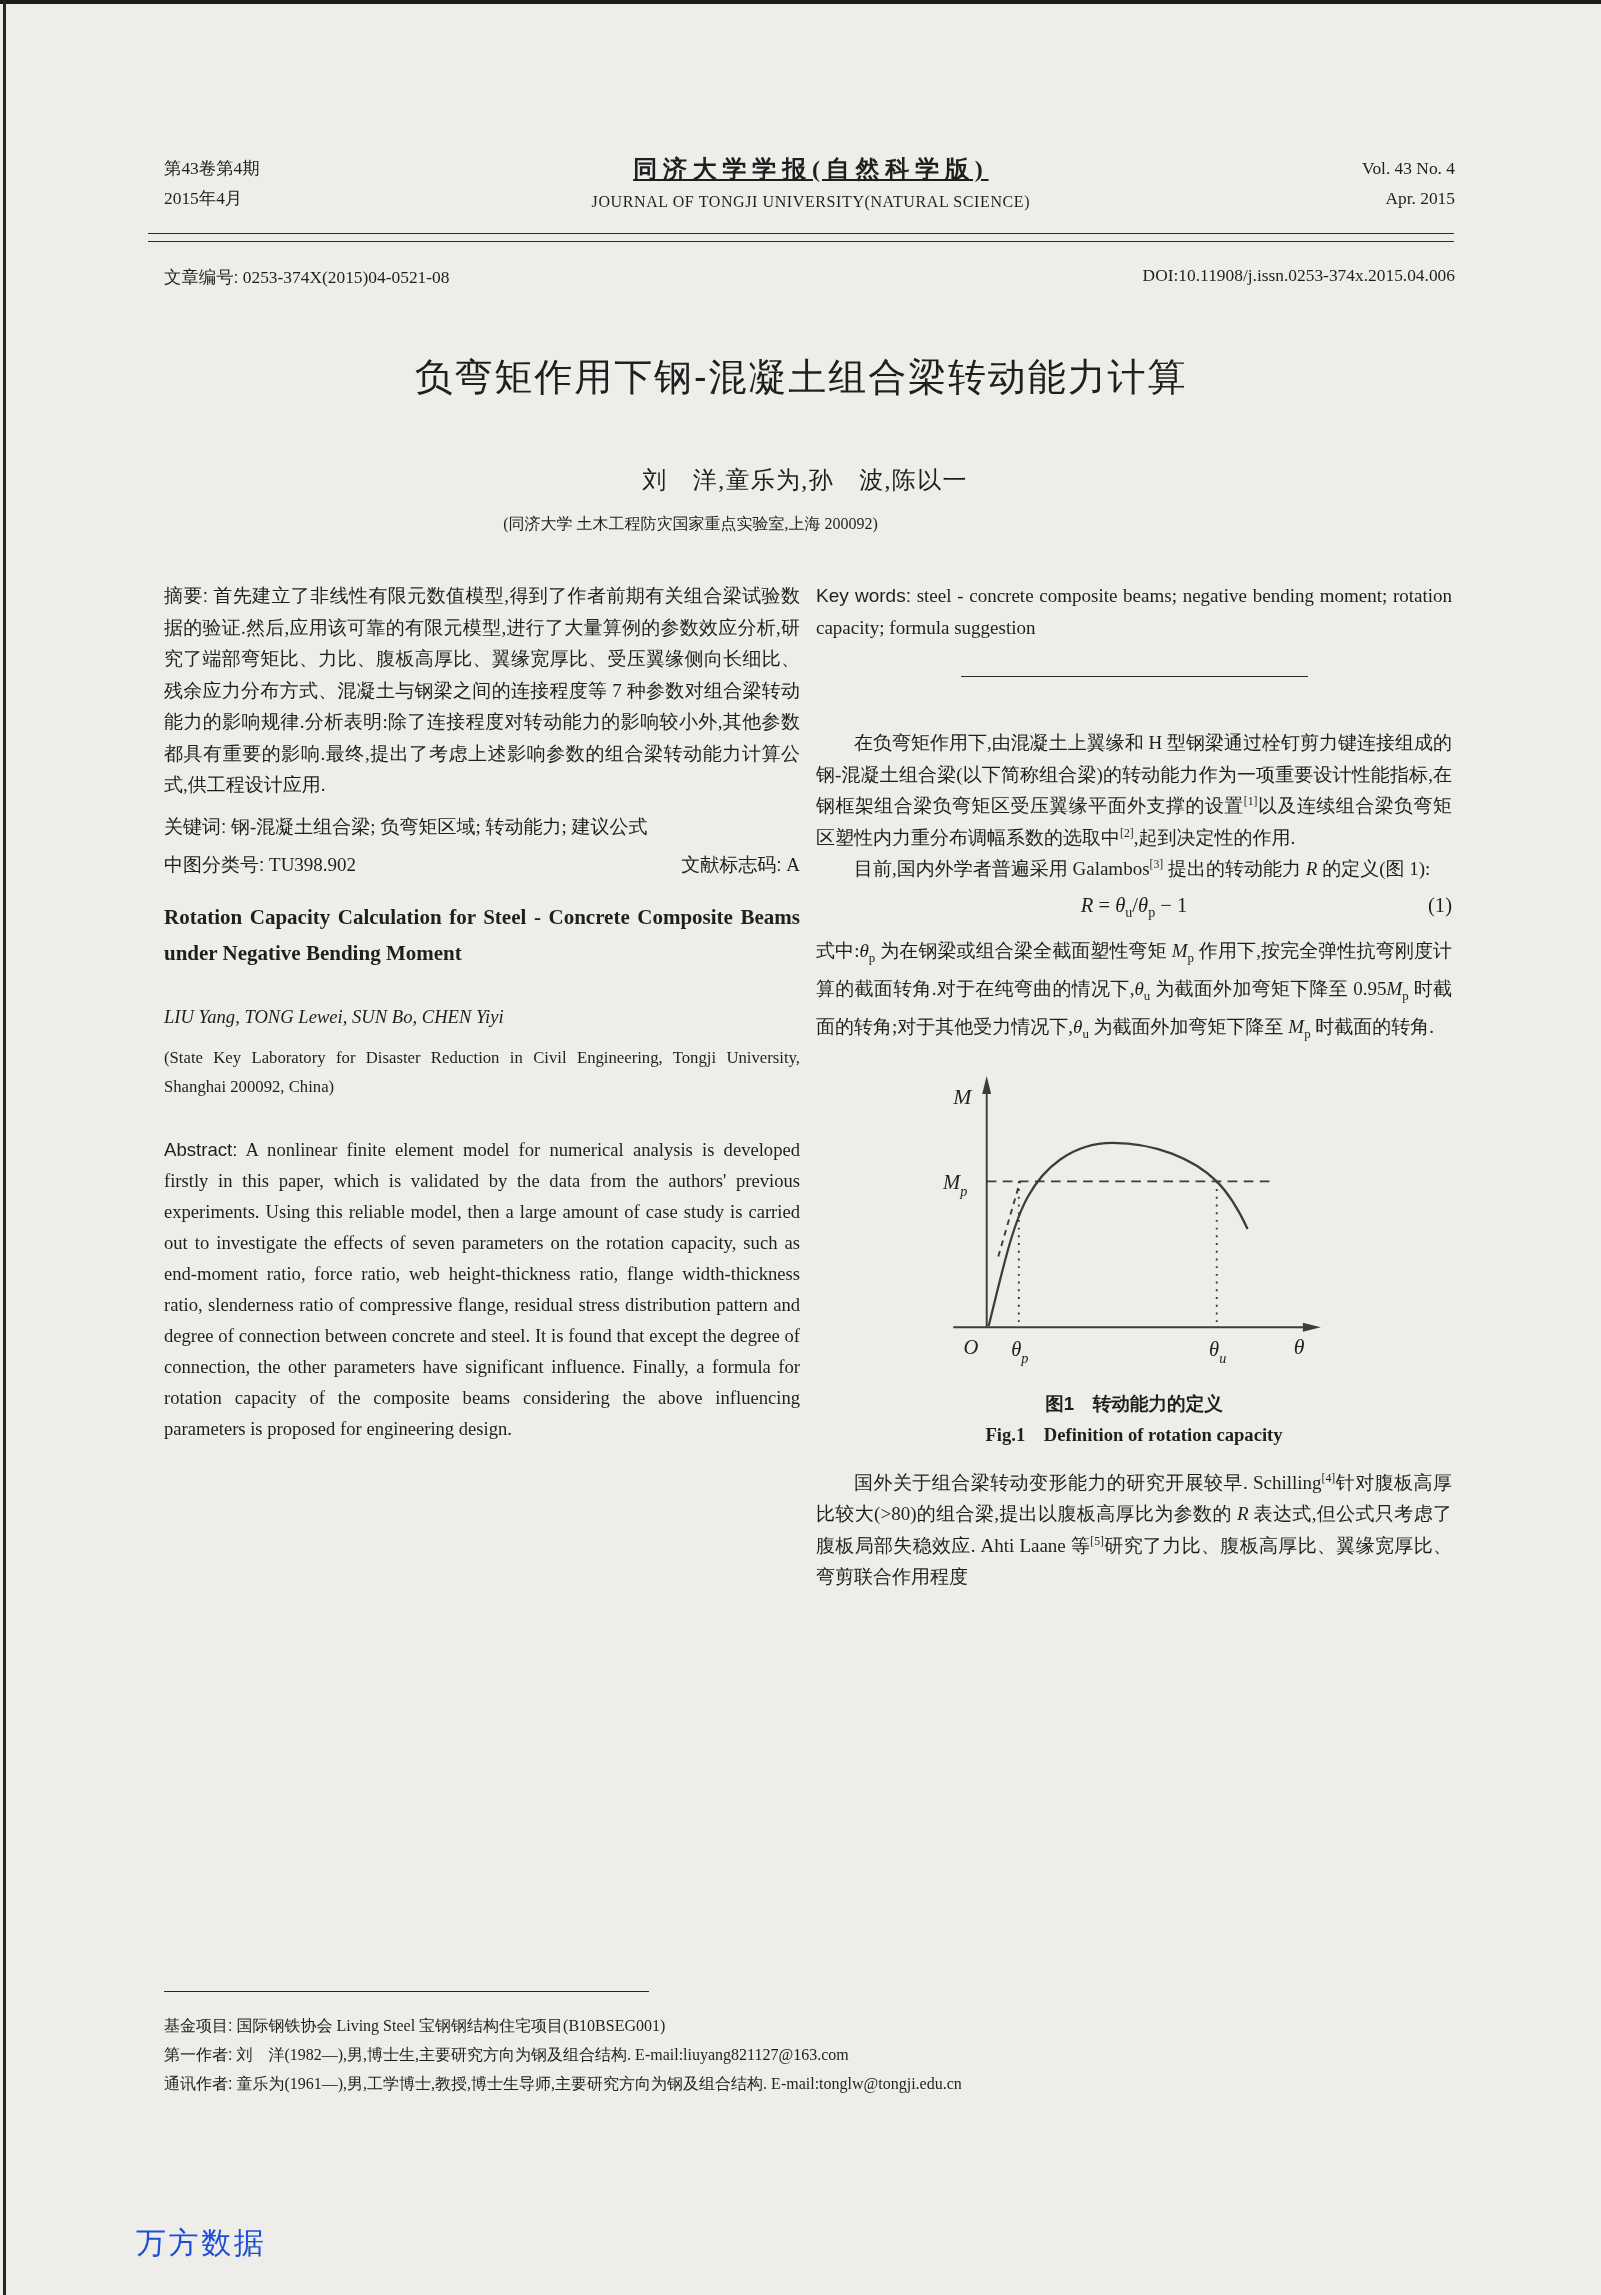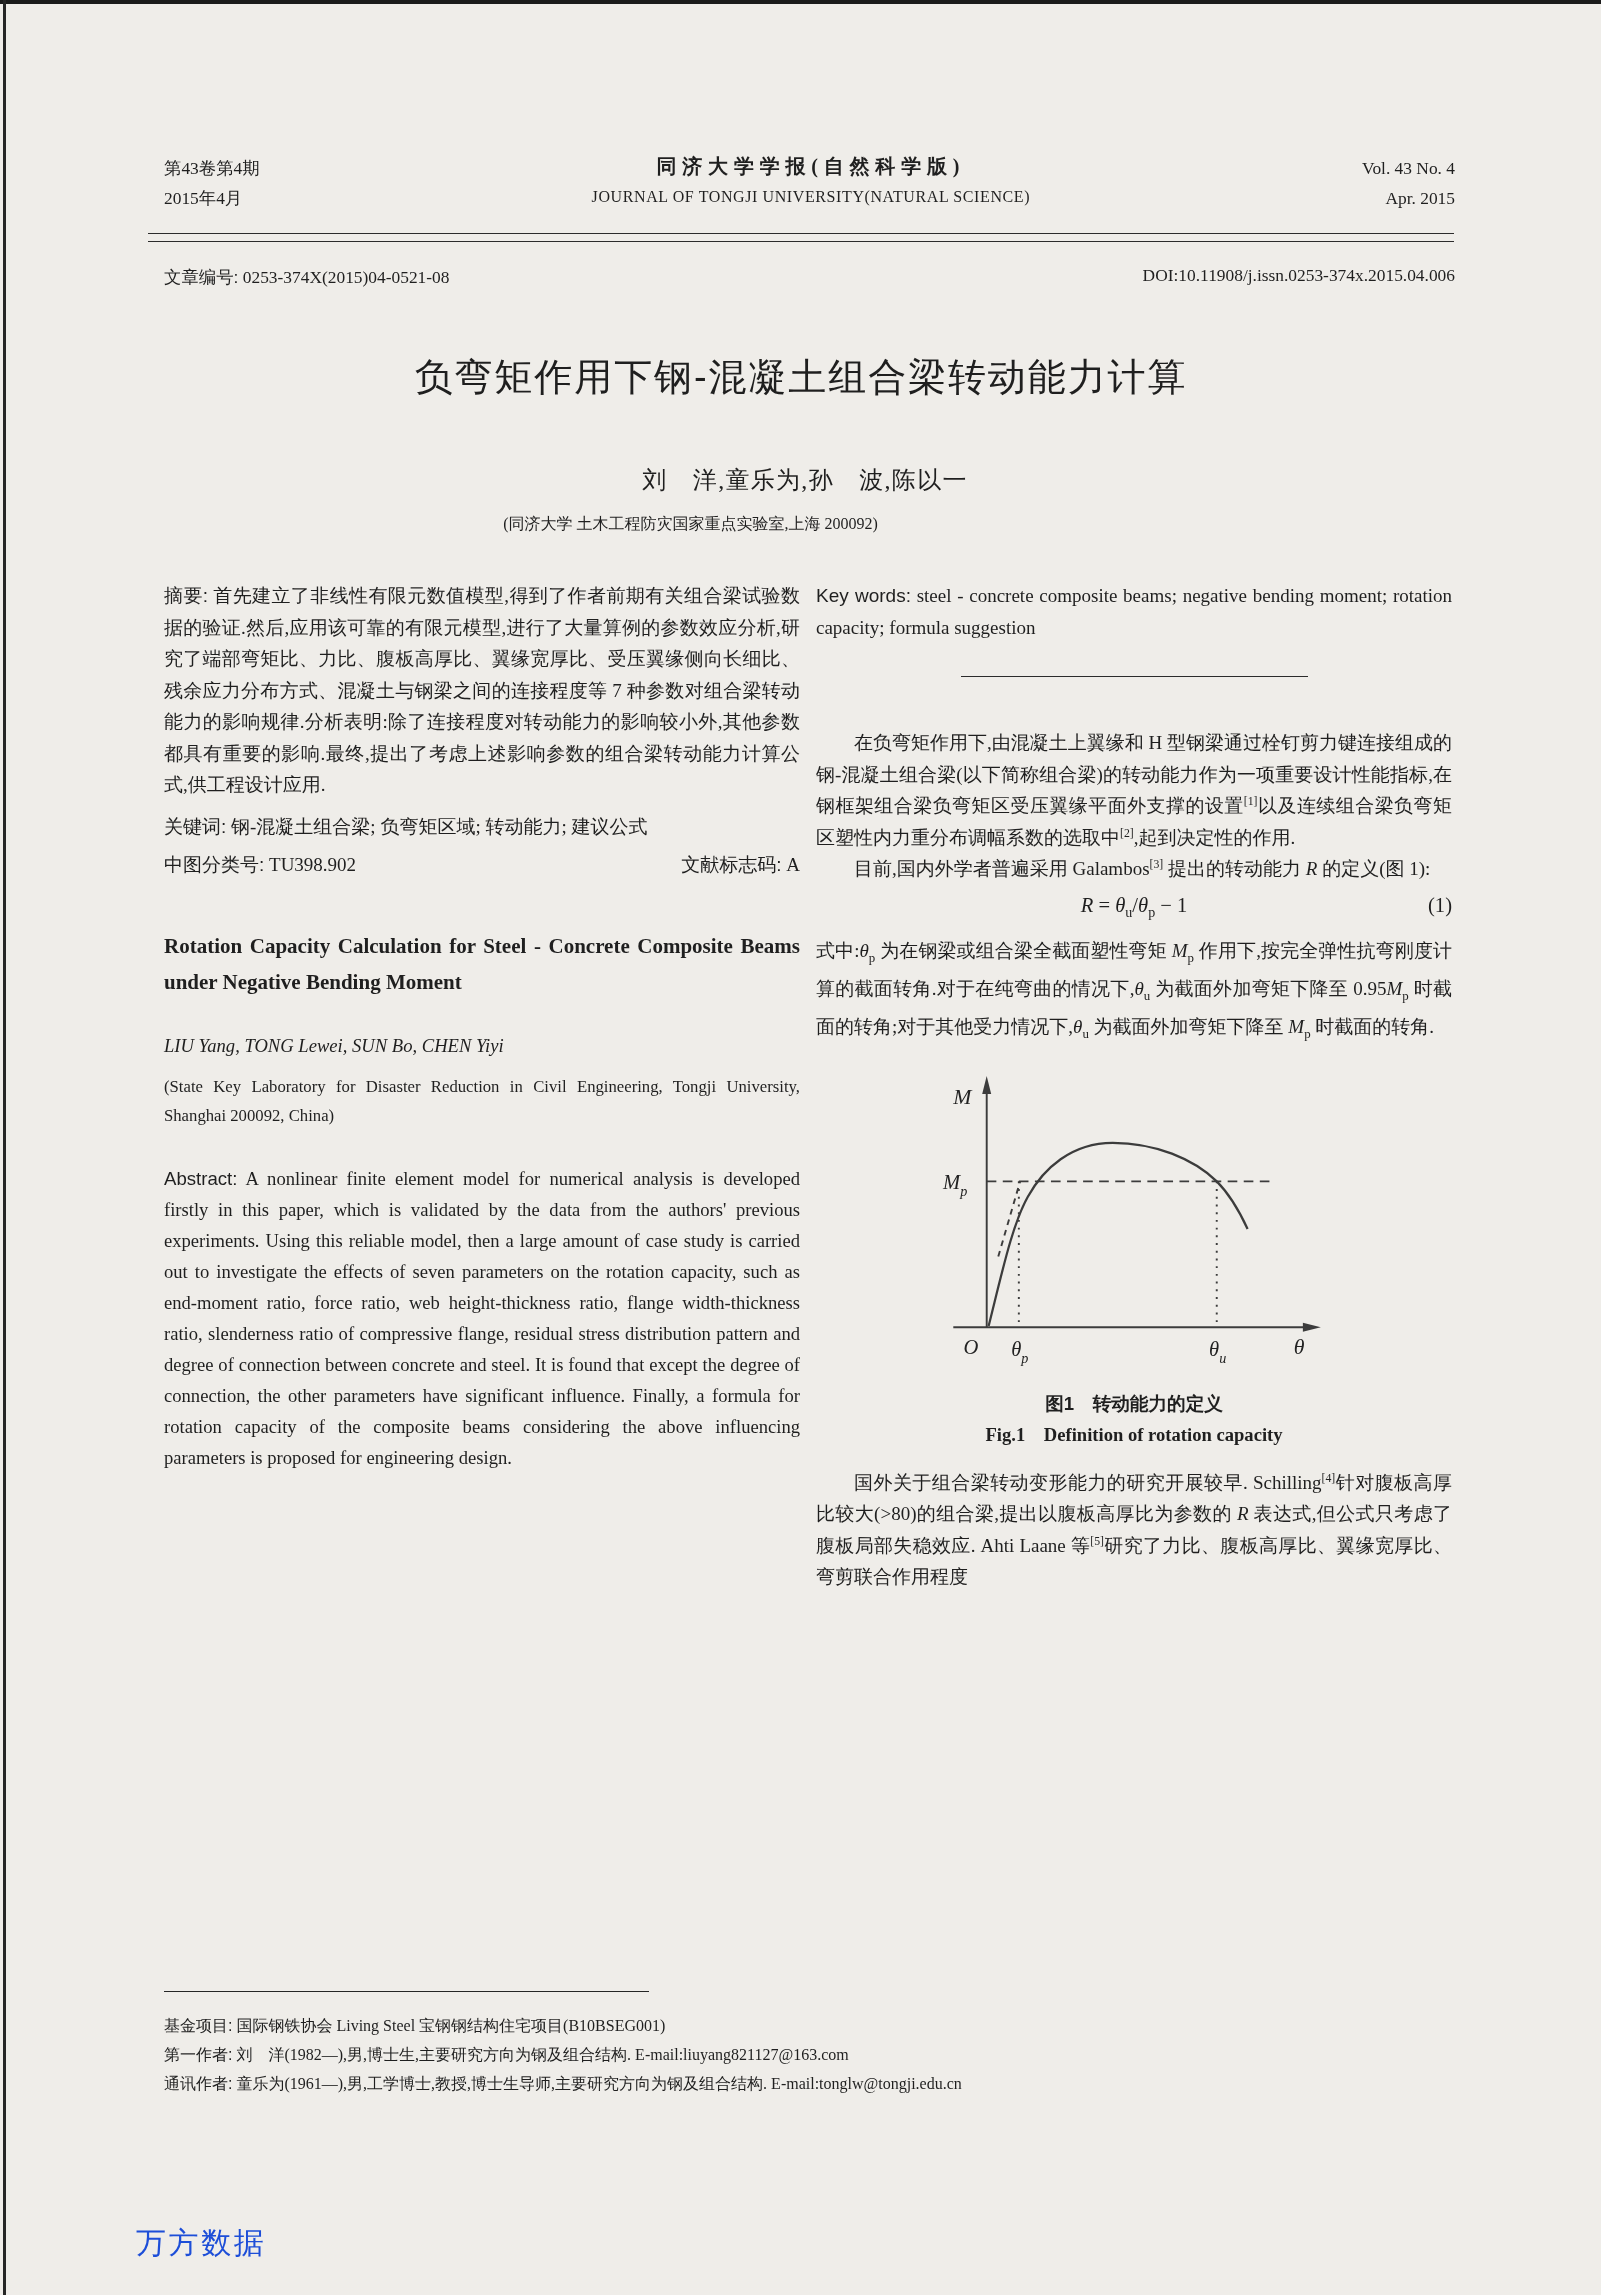--- a/index.html
+++ b/index.html
@@ -14,21 +14,21 @@
   }
   .edge-top{position:absolute;top:0;left:0;width:1602px;height:3.9px;background:#1b1b1b;}
   .edge-left{position:absolute;top:0;left:3.2px;width:2.6px;height:2295px;background:#262626;}
 
   .cjk-label{font-family:"Liberation Sans","DejaVu Sans",sans-serif;font-weight:400;}
 
   
   .header{position:absolute;top:153px;left:164px;width:1291px;display:flex;justify-content:space-between;align-items:flex-start;gap:26px;}
   .hdr-left{font-size:17.4px;line-height:30px;}
   .hdr-center{text-align:center;}
-  .hdr-center .cn{font-size:20px;letter-spacing:5.8px;font-weight:600;}
+  .hdr-center .cn{font-size:24px;letter-spacing:5.8px;font-weight:600;text-decoration:underline;}
   .hdr-center .en{font-size:16px;margin-top:7.7px;letter-spacing:0.6px;}
   .hdr-right{font-size:17.4px;line-height:30px;text-align:right;}
 
   .rule-double{position:absolute;top:233px;left:148px;width:1306px;height:7px;
     border-top:1.9px solid #2c2c2c;border-bottom:1.9px solid #2c2c2c;}
 
   
   .meta-row{position:absolute;top:265px;left:164px;width:1291px;display:flex;justify-content:space-between;font-size:17.4px;}
 
   
@@ -38,21 +38,21 @@
   .affil-cn{position:absolute;top:514px;left:0;width:1381px;text-align:center;font-size:16px;}
 
   
   .col{position:absolute;top:580px;width:636px;text-align:justify;font-size:19px;line-height:31.5px;}
   .col-left{left:164px;}
   .col-right{left:816px;}
 
   .kw-line{margin-top:10.3px;}
   .clc-line{display:flex;justify-content:space-between;margin-top:6.4px;}
 
-  .title-en{margin-top:48px;font-weight:700;font-size:21px;line-height:36px;text-align:justify;}
+  .title-en{margin-top:19px;font-weight:700;font-size:21px;line-height:36px;text-align:justify;}
   .authors-en{margin-top:30px;font-style:italic;font-size:18.6px;}
   .affil-en{margin-top:10.3px;font-size:16.7px;line-height:29px;text-align:justify;}
   .abstract-en{margin-top:33px;font-size:18.6px;line-height:31px;text-align:justify;}
 
   .divider{width:347px;border-top:1.9px solid #2b2b2b;margin:33px auto 50px auto;}
   .para{text-indent:2em;}
   .var{font-style:italic;}
   sub{font-size:0.68em;}
   .sup{vertical-align:super;font-size:0.62em;line-height:0;}
 

